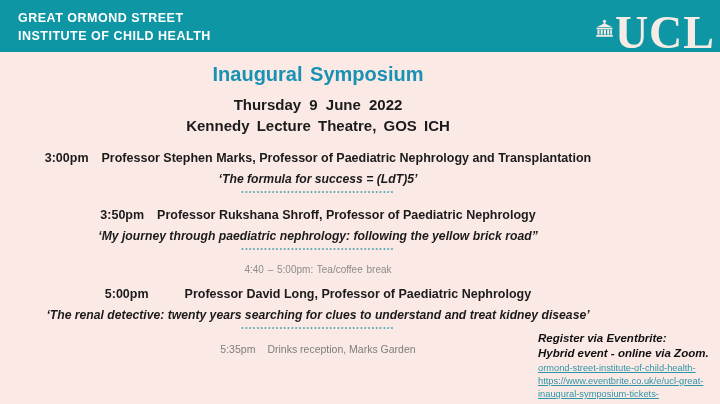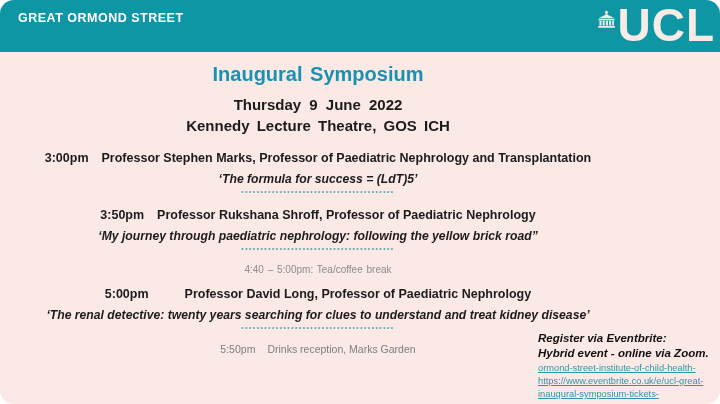--- a/index.html
+++ b/index.html
@@ -1,29 +1,28 @@
 <!DOCTYPE html>
 <html style="--band: #0e96a5; --bg: #fbe9e6; --accent: #1891b2; --accent2: #2d96a8; --link: #2d96a8; --logo: #f6ece5;"><head>
 <meta charset="utf-8">
 <style>
   html,body { margin:0; padding:0; background:#ffffff; }
   .slide {
     position:relative; width:720px; height:404px; overflow:hidden;
     background:var(--bg, #fbe9e6);
     font-family:"Liberation Sans", sans-serif;
-    border-radius:14px;
   }
   
   .band { position:relative; height:52px; background:var(--band, #0e96a5); }
   .org {
     position:absolute; left:18px; top:9px;
     color:#ffffff; font-weight:bold; font-size:12.5px; line-height:18px;
     letter-spacing:0.5px; white-space:nowrap;
   }
-  .logo { position:absolute; right:5px; top:0; height:52px; display:flex; align-items:center; }
+  .logo { position:absolute; right:5px; top:0; height:52px; display:flex; align-items:flex-end;font-family:Liberation Serif, serif; }
   .portico { width:19px; height:19px; margin:0 1px 14px 0; display:block; }
   .ucl-text {
     font-weight:bold; font-size:46px; line-height:0.82; letter-spacing:1px;
     color:var(--logo, #f6ece5); white-space:nowrap;
   }
   
   .content { position:relative; left:-42px; text-align:center; padding-top:10px; color:#1b1b1b; }
   .title { margin:0; font-size:20px; line-height:24px; font-weight:bold; color:var(--accent, #1891b2); word-spacing:2px; }
   .date  { margin-top:8px; font-size:15px; font-weight:bold; line-height:21px; word-spacing:4px; }
   .venue { font-size:15px; font-weight:bold; line-height:21px; word-spacing:3px; }
@@ -53,20 +52,21 @@
   }
 </style>
 </head>
 <body>
 
 <div class="slide">
 
   <div class="band">
     <div class="org">
       <div>GREAT ORMOND STREET</div>
+      <div>INSTITUTE OF CHILD HEALTH</div>
     </div>
     <div class="logo">
       <svg class="portico" viewBox="0 0 20 20" xmlns="http://www.w3.org/2000/svg">
         <circle cx="10" cy="2.4" r="1.6" fill="#f6ece5"></circle>
         <rect x="9.2" y="3.4" width="1.6" height="2.2" fill="#f6ece5"></rect>
         <polygon points="10,4.6 18.4,8.6 1.6,8.6" fill="#f6ece5"></polygon>
         <rect x="1.6" y="9.4" width="16.8" height="1.4" fill="#f6ece5"></rect>
         <rect x="2.6" y="11.2" width="2.1" height="5.2" fill="#f6ece5"></rect>
         <rect x="6.0" y="11.2" width="2.1" height="5.2" fill="#f6ece5"></rect>
         <rect x="9.4" y="11.2" width="2.1" height="5.2" fill="#f6ece5"></rect>
@@ -103,21 +103,21 @@
 
     <div class="entry entry3">
       <div class="entry-line">
         <span class="time time-wide">5:00pm</span><span>Professor David Long, Professor of Paediatric Nephrology</span>
       </div>
       <div class="talk">‘The renal detective: twenty years searching for clues to understand and treat kidney disease’</div>
       <div class="divider">****************************************</div>
     </div>
 
     <div class="reception">
-      <span class="time">5:50pm</span><span>Drinks reception, Marks Garden</span>
+      <span class="time">5:35pm</span><span>Drinks reception, Marks Garden</span>
     </div>
   </div>
 
   <div class="hybrid">
     <div>Register via Eventbrite:</div>
     <div>Hybrid event - online via Zoom.</div>
     <a class="eventbrite-link">
       <span>ormond-street-institute-of-child-health-</span>
       <span>https://www.eventbrite.co.uk/e/ucl-great-</span>
       <span>inaugural-symposium-tickets-334394341477</span>

